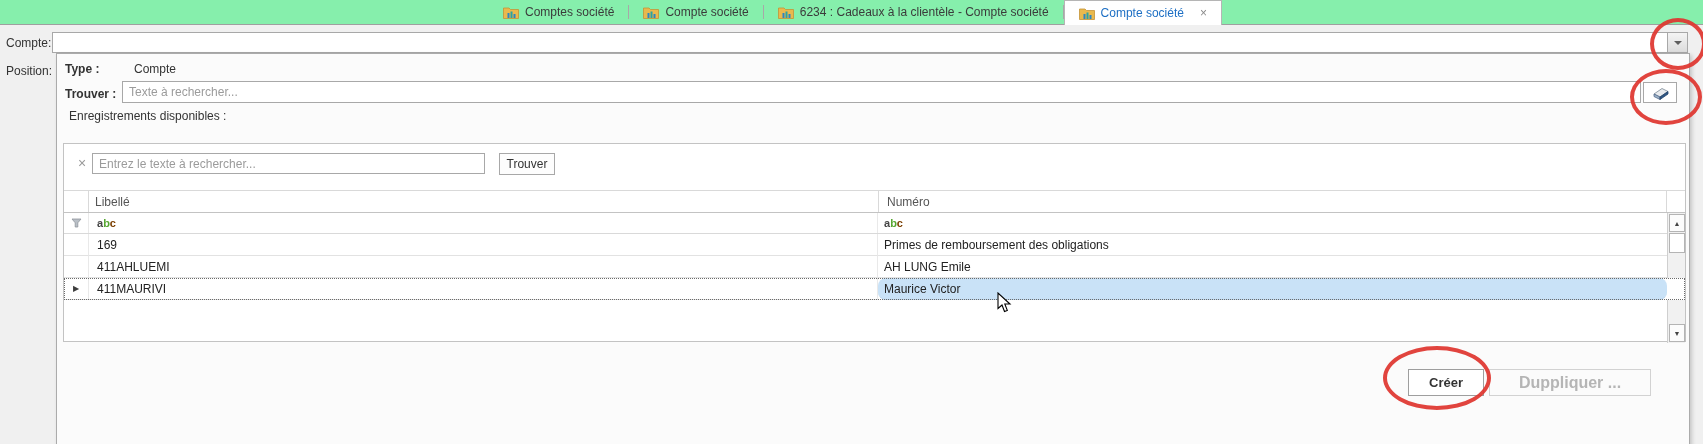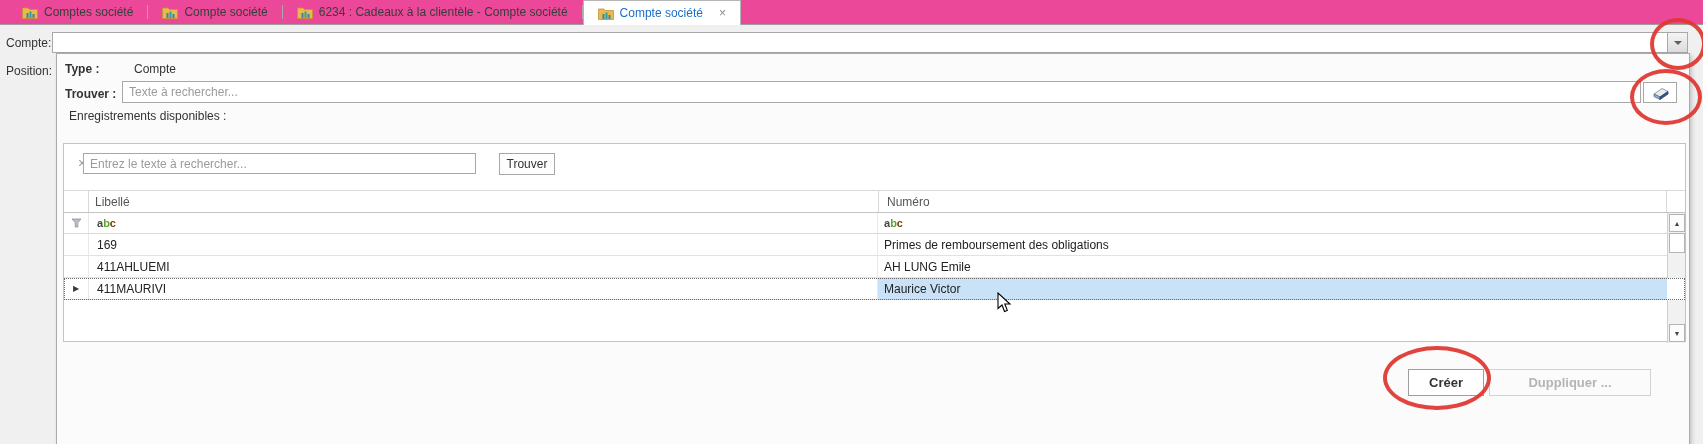--- a/index.html
+++ b/index.html
@@ -8,23 +8,23 @@
     position: relative;
     background: #f0f0f0;
     font-family: "Liberation Sans", "DejaVu Sans", sans-serif;
     font-size: 12px;
     color: #333;
     overflow: hidden;
   }
   
   .tabbar {
     position:absolute; top:0; left:0; width:100%; height:25px;
-    background:#ec4899;
+    background:#86efac;
     border-bottom:1px solid #9f9f9f;
-    display:flex; align-items:stretch; padding-left:8px;
+    display:flex; align-items:stretch; padding-left:8px;justify-content:center;
   }
   .tab {
     display:flex; align-items:center; gap:6px;
     padding:0 14px; color:#3b3b3b; white-space:nowrap;
     position:relative; cursor:default;
   }
   .tab.active {
     background:#ffffff;
     border:1px solid #b5b5b5; border-bottom:none;
     margin-bottom:-1px; z-index:2;
@@ -74,21 +74,21 @@
   
   .groupbox {
     position:absolute; left:6px; top:89px; width:1623px; height:199px;
     border:1px solid #c3c3c3; background:#fff;
   }
   .clear-x {
     position:absolute; left:14px; top:12px; color:#9a9a9a;
     font-size:14px; line-height:14px; cursor:pointer;
   }
   .search-input {
-    position:absolute; left:19px; top:9px; width:393px; height:21px;
+    position:absolute; left:28px; top:9px; width:393px; height:21px;
     border:1px solid #a8a8a8; background:#fff; padding:0 6px;
     font:inherit; color:#333;
   }
   .find-btn {
     position:absolute; left:435px; top:9px; width:56px; height:22px;
     border:1px solid #a8a8a8; background:#fdfdfd; font:inherit; color:#333;
     cursor:pointer;
   }
   input::placeholder { color:#9b9b9b; opacity:1; }
   
@@ -101,21 +101,21 @@
   .hc.scr { width:18px; border-right:none; }
   .frow { display:flex; height:21px; border-bottom:1px solid #d9d9d9; background:#fff; }
   .frow .cell { display:flex; align-items:center; }
   .trow { display:flex; height:22px; background:#fff; position:relative; }
   .trow .cell { display:flex; align-items:center; border-bottom:1px solid #e2e2e2; color:#222; overflow:hidden; white-space:nowrap; }
   .cell.sel { width:25px; justify-content:center; border-right:1px solid #e9e9e9; }
   .cell.num { width:789px; padding-left:8px; border-right:1px solid #e9e9e9; }
   .cell.lib { flex:1; padding-left:6px; margin-right:18px; }
   .frow .cell.lib { margin-right:18px; }
   .trow.selected { outline:1px dotted #6b6b6b; outline-offset:-1px; z-index:1; }
-  .trow.selected .cell.lib { background:#c9e2f7; border-bottom-color:#b9d4ec; }
+  .trow.selected .cell.lib { background:#c9e2f7; border-bottom-color:#b9d4ec;border-radius:8px; }
   .rowarrow { font-size:8px; color:#3c3c3c; }
   .c-a { color:#454545; } .c-b { color:#55a630; } .c-c { color:#7b3f00; }
   .filter-abc { font-size:11px; font-weight:bold; letter-spacing:0; padding-left:8px; }
   
   .vscroll {
     position:absolute; right:0; top:22px; bottom:0; width:18px;
     background:#f1f1f1; border-left:1px solid #cfcfcf;
   }
   .sbtn {
     position:absolute; left:1px; width:16px; height:18px;
@@ -131,21 +131,21 @@
   }
   
   .btn-create {
     position:absolute; left:1351px; top:315px; width:76px; height:27px;
     background:#fff; border:1px solid #9e9e9e; font:inherit; font-weight:bold;
     font-size:13px; color:#333; cursor:pointer;
   }
   .btn-duplicate {
     position:absolute; left:1432px; top:315px; width:162px; height:27px;
     background:#fbfbfb; border:1px solid #d2d2d2; font:inherit; font-weight:bold;
-    font-size:13px; color:#b5b5b5; cursor:default;
+    font-size:16px; color:#b5b5b5; cursor:default;
   }
   .grip { position:absolute; right:6px; bottom:6px; width:12px; height:10px; }
   .grip::before {
     content:""; position:absolute; bottom:0; left:0; width:2px; height:2px;
     background:#9a9a9a;
     box-shadow:4px 0 #9a9a9a, 8px 0 #9a9a9a, 8px -4px #9a9a9a, 8px -8px #9a9a9a, 4px -4px #9a9a9a;
   }
   
   .red-ellipse {
     position:absolute; border:4px solid #df362f; border-radius:50%;

